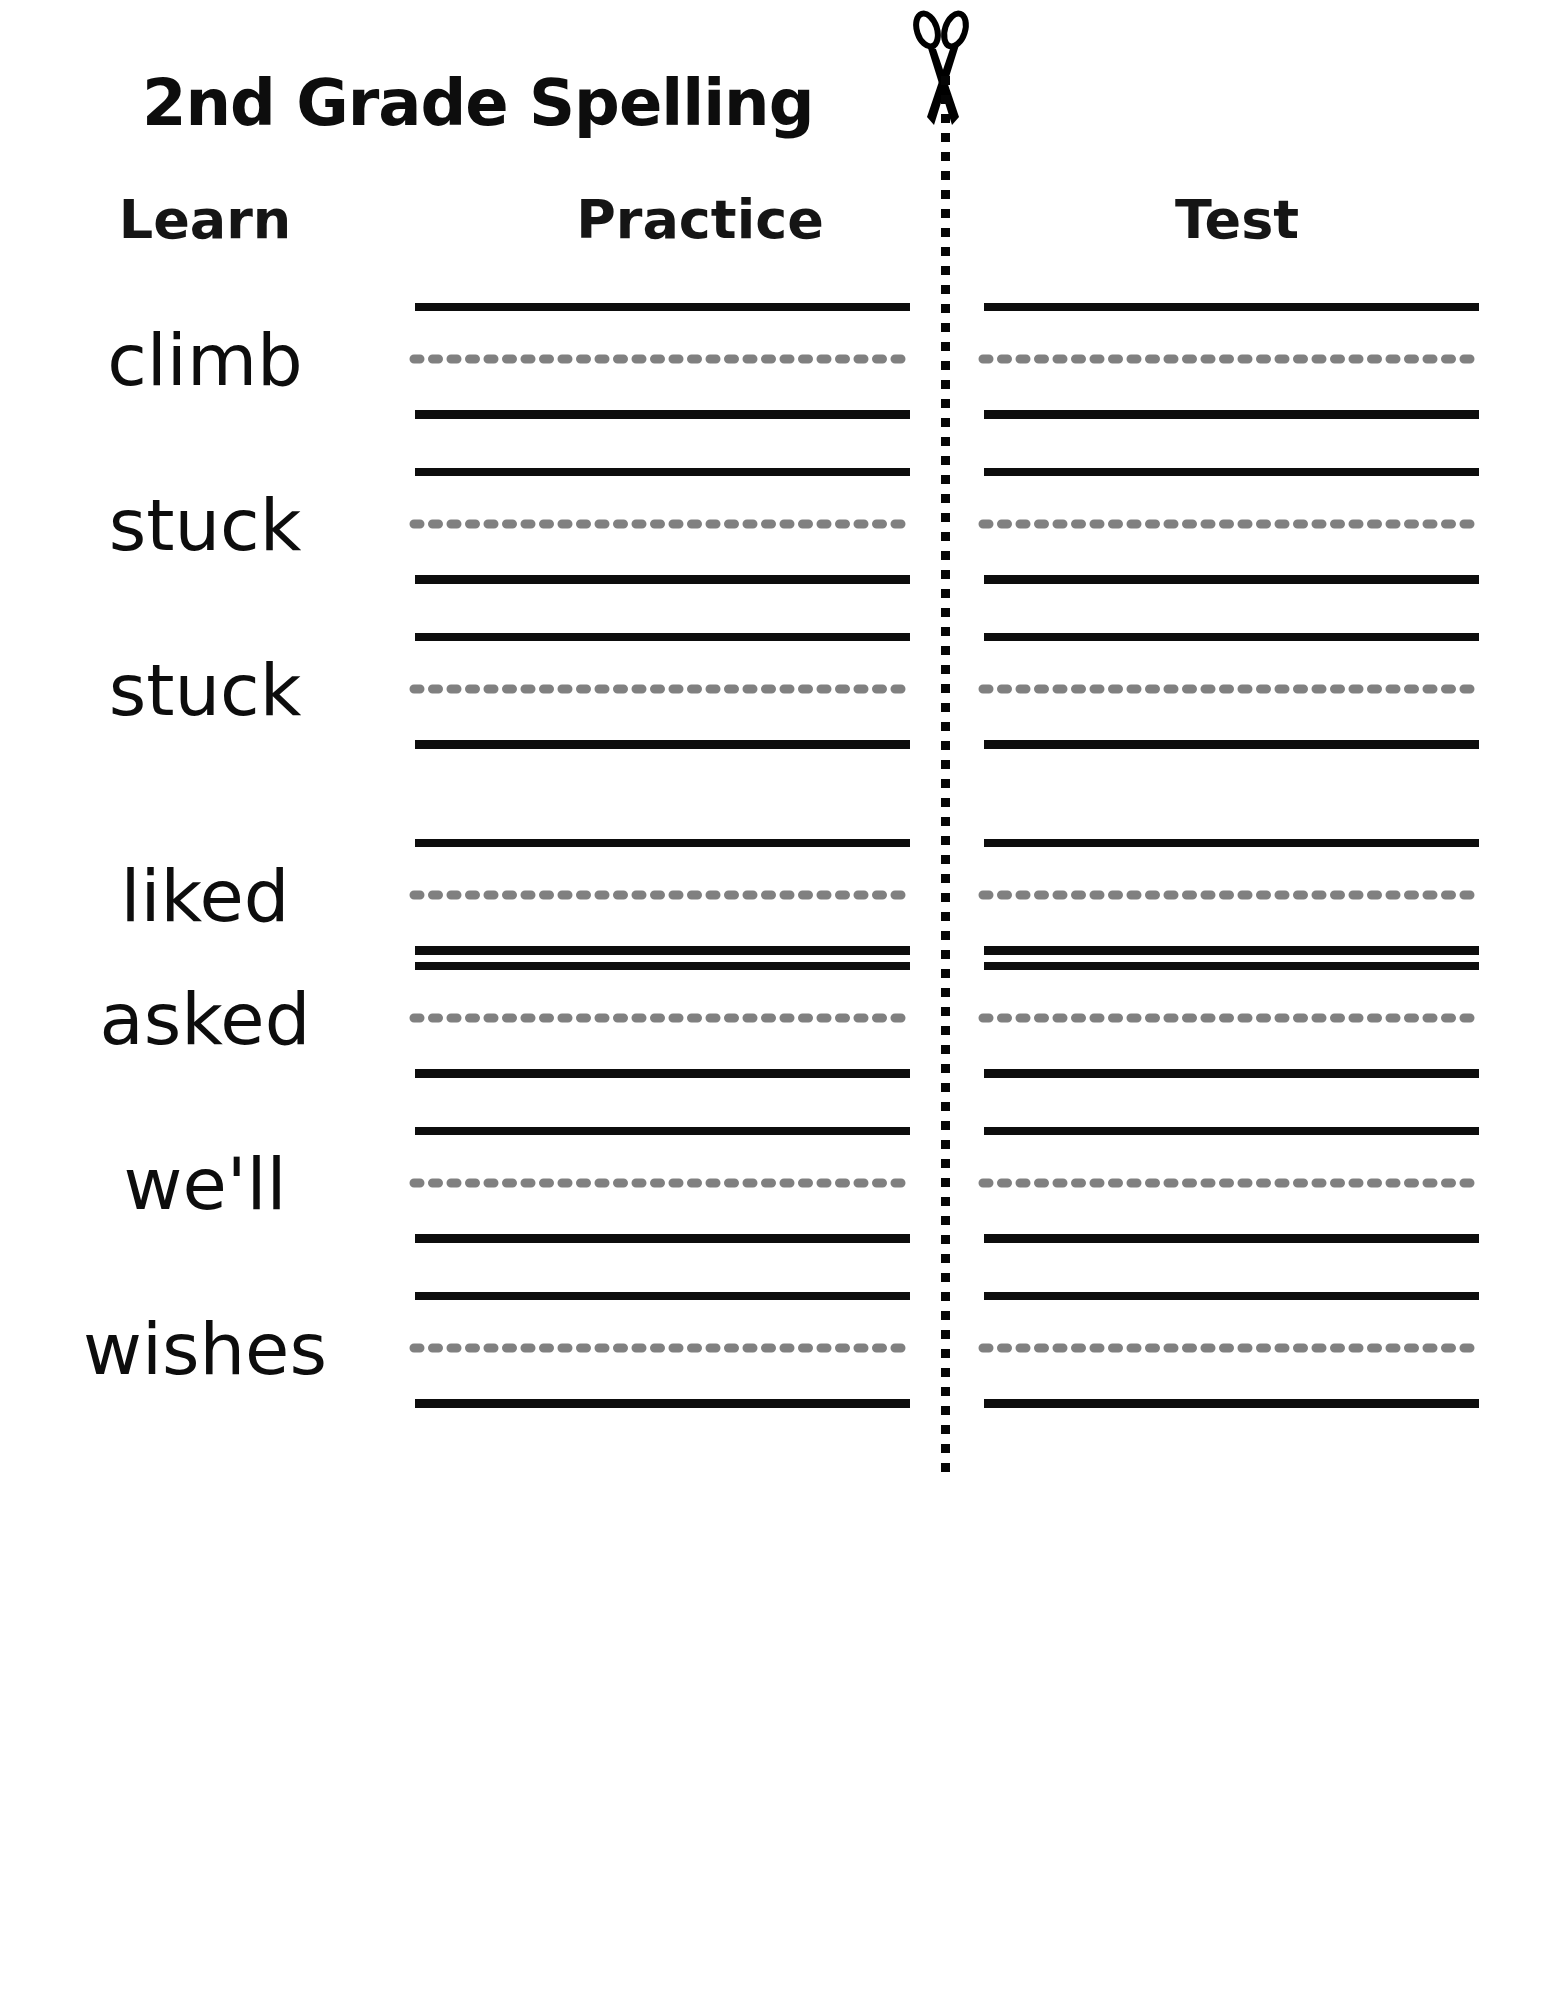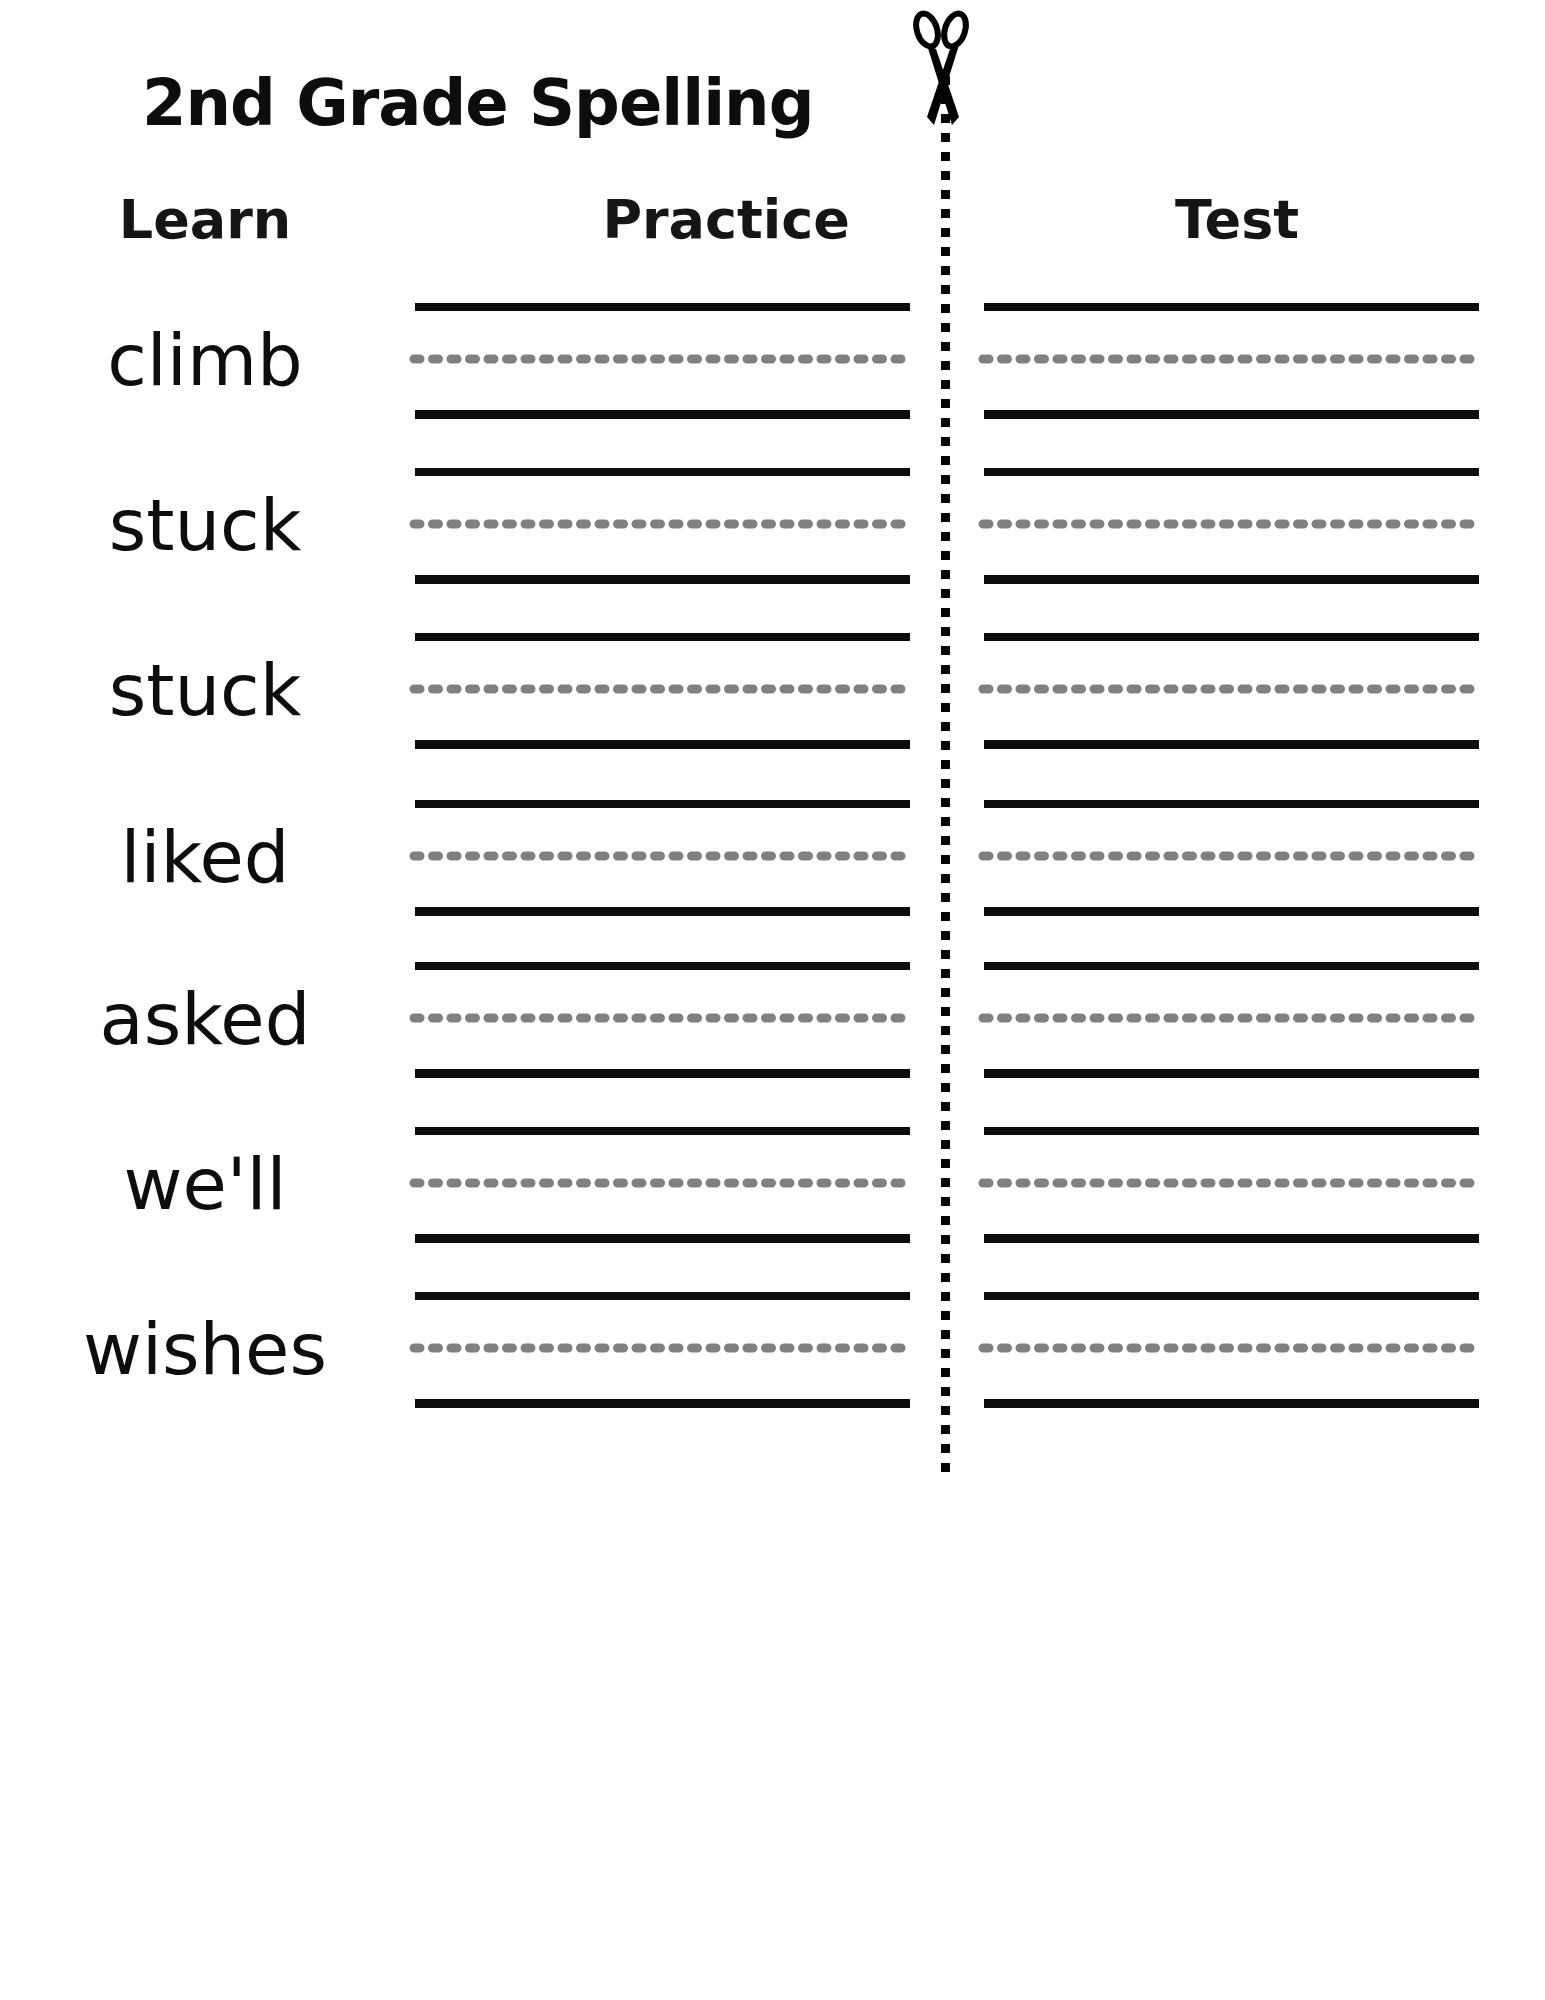--- a/index.html
+++ b/index.html
@@ -20,21 +20,21 @@
     position:absolute;left:142px;top:66px;
     font-size:64px;font-weight:700;letter-spacing:-1px;
     color:var(--ink);white-space:nowrap;
   }
   .hdr{
     position:absolute;top:188px;width:300px;
     font-size:54px;font-weight:700;color:#151515;
     text-align:center;white-space:nowrap;
   }
   .hdr.learn{left:55px;}
-  .hdr.practice{left:550px;text-align:right;}
+  .hdr.practice{left:550px;}
   .hdr.test{left:1087px;}
 
   
   .scissors{position:absolute;left:913px;top:5px;width:60px;height:125px;}
   .scissors ellipse{fill:none;stroke:#000;stroke-width:6;}
   .scissors polygon{fill:#000;}
   .cutline{
     position:absolute;left:941px;top:76px;bottom:0;width:9px;
     background:repeating-linear-gradient(to bottom,#050505 0 9px,transparent 9px 19px);
   }
@@ -124,21 +124,21 @@
     </div>
     <div class="lines test">
       <div class="solid t"></div>
       <svg class="dash" width="502" height="12" viewBox="0 0 502 12">
           <line x1="6" y1="6" x2="496" y2="6"></line>
         </svg>
       <div class="solid b"></div>
     </div>
   </div>
 
-  <div class="row" style="top:800px">
+  <div class="row" style="top:839px">
     <div class="word">liked</div>
     <div class="lines practice">
       <div class="solid t"></div>
       <svg class="dash" width="502" height="12" viewBox="0 0 502 12">
           <line x1="6" y1="6" x2="496" y2="6"></line>
         </svg>
       <div class="solid b"></div>
     </div>
     <div class="lines test">
       <div class="solid t"></div>

